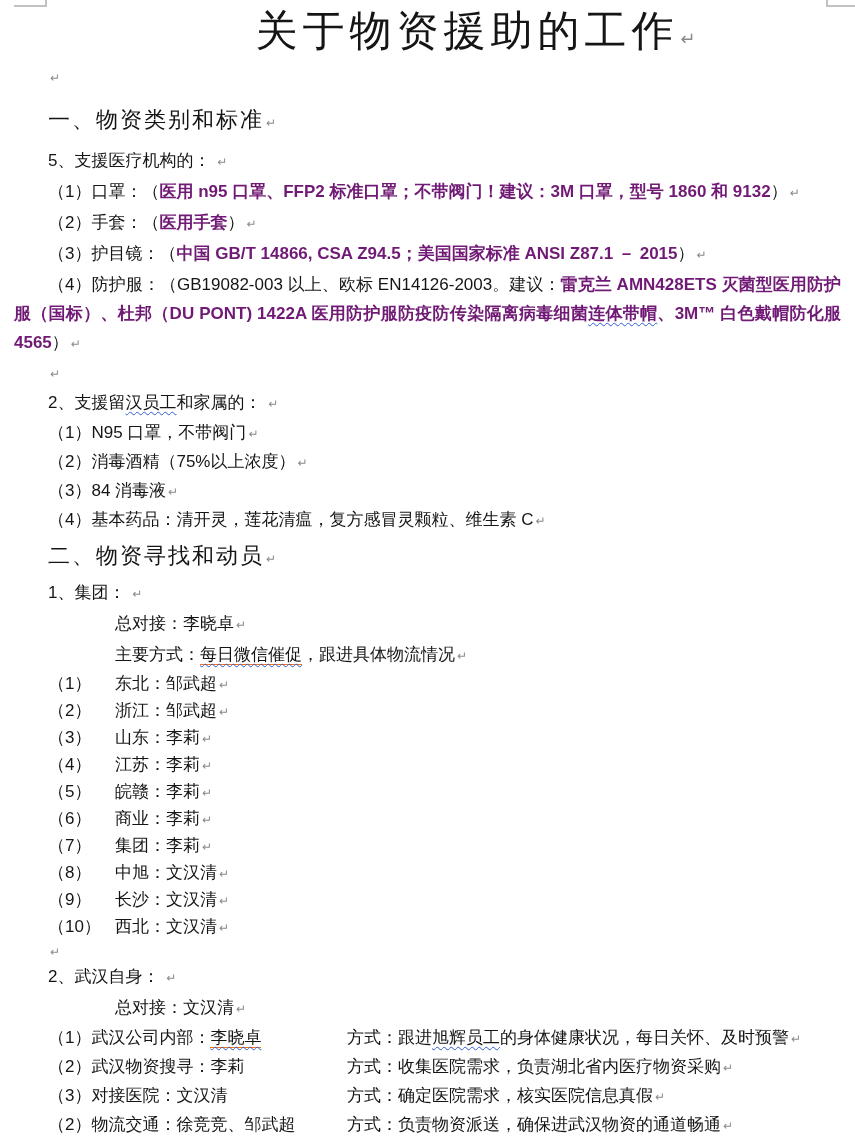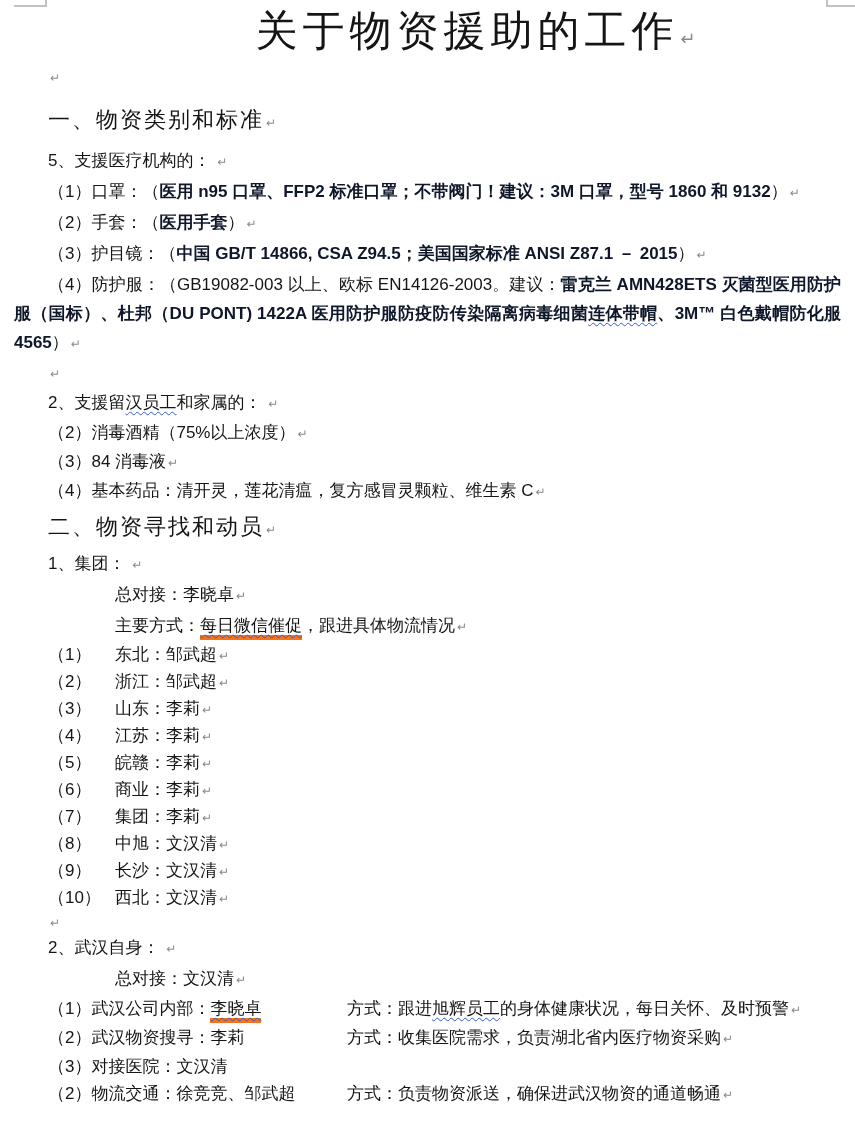--- a/index.html
+++ b/index.html
@@ -43,22 +43,22 @@
   .empty.tall { line-height:27px; }
   .empty.short { line-height:20px; }
 
   .region { line-height:26px; }
   .region .num { display:inline-block; width:67px; }
 
   .role { display:flex; line-height:27px; }
   .role .left { flex:0 0 299px; white-space:nowrap; }
   .role .way  { white-space:nowrap; }
 
-  b, .b { font-weight:700; color:#0f172a; }
-  .u { border-bottom:5px solid #f97316; }
+  b, .b { font-weight:700; color:#701a75; }
+  .u { border-bottom:1px solid #f97316; }
   .wavy {
     text-decoration-line:underline; text-decoration-style:wavy;
     text-decoration-color:#2f5bd8; text-decoration-thickness:1px;
     text-underline-offset:3px; text-decoration-skip-ink:none;margin-top:47px;
   }
   .pilcrow { color:#8a8a8a; font-size:12px; margin-left:2px; font-weight:400; }
 </style>
 </head>
 <body>
 
@@ -79,20 +79,21 @@
   <p class="line"><span>（2）手套：（</span><b>医用手套</b><span>）</span><span class="pilcrow">↵</span></p>
 
   <p class="line"><span>（3）护目镜：（</span><b>中国 GB/T 14866, CSA Z94.5；美国国家标准 ANSI Z87.1 － 2015</b><span>）</span><span class="pilcrow">↵</span></p>
 
   <p class="wrap-para"><span>（4）防护服：（GB19082-003 以上、欧标 EN14126-2003。建议：</span><b>雷克兰 AMN428ETS 灭菌型医用防护服（国标）、杜邦（DU PONT) 1422A 医用防护服防疫防传染隔离病毒细菌</b><b class="wavy">连体带帽</b><b>、3M™ 白色戴帽防化服 4565</b><span>）</span><span class="pilcrow">↵</span></p>
 
   <p class="empty tall"><span class="pilcrow">↵</span></p>
 
   <p class="line"><span>2、支援留</span><span class="wavy">汉员工</span><span>和家属的：</span> <span class="pilcrow">↵</span></p>
 
+  <p class="line lh28"><span>（1）N95 口罩，不带阀门</span><span class="pilcrow">↵</span></p>
   <p class="line lh28"><span>（2）消毒酒精（75%以上浓度）</span><span class="pilcrow">↵</span></p>
   <p class="line lh28"><span>（3）84 消毒液</span><span class="pilcrow">↵</span></p>
   <p class="line lh28"><span>（4）基本药品：清开灵，莲花清瘟，复方感冒灵颗粒、维生素 C</span><span class="pilcrow">↵</span></p>
 
   <h2 class="heading h2"><span>二、物资寻找和动员</span><span class="pilcrow">↵</span></h2>
 
   <p class="line"><span>1、集团：</span> <span class="pilcrow">↵</span></p>
 
   <p class="line tab"><span>总对接：李晓卓</span><span class="pilcrow">↵</span></p>
 
@@ -118,19 +119,20 @@
   <div class="line role">
     <span class="left"><span>（1）武汉公司内部：</span><span class="u"><span class="wavy">李晓卓</span></span></span>
     <span class="way"><span>方式：跟进</span><span class="wavy">旭辉员工</span><span>的身体健康状况，每日关怀、及时预警</span><span class="pilcrow">↵</span></span>
   </div>
   <div class="line role">
     <span class="left"><span>（2）武汉物资搜寻：李莉</span><span class="u"><span class="wavy"></span></span></span>
     <span class="way"><span>方式：收集医院需求，负责湖北省内医疗物资采购</span><span class="wavy"></span><span></span><span class="pilcrow">↵</span></span>
   </div>
   <div class="line role">
     <span class="left"><span>（3）对接医院：文汉清</span><span class="u"><span class="wavy"></span></span></span>
+    <span class="way"><span>方式：确定医院需求，核实医院信息真假</span><span class="wavy"></span><span></span><span class="pilcrow">↵</span></span>
   </div>
   <div class="line role">
     <span class="left"><span>（2）物流交通：徐竞竞、邹武超</span><span class="u"><span class="wavy"></span></span></span>
     <span class="way"><span>方式：负责物资派送，确保进武汉物资的通道畅通</span><span class="wavy"></span><span></span><span class="pilcrow">↵</span></span>
   </div>
 
 </div>
 
 </body></html>

